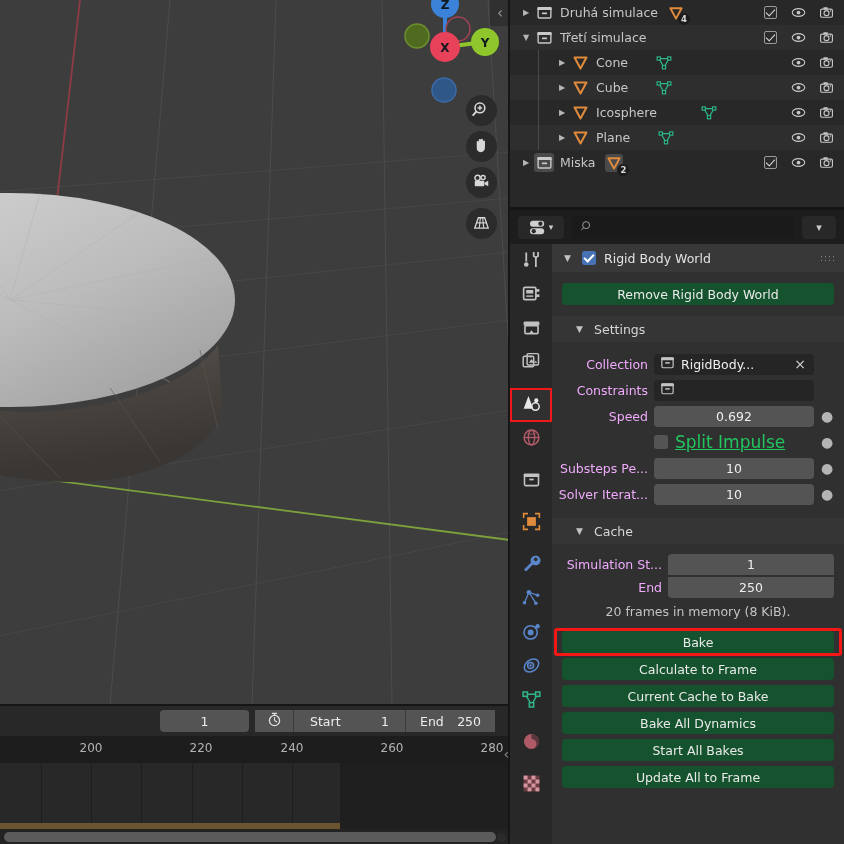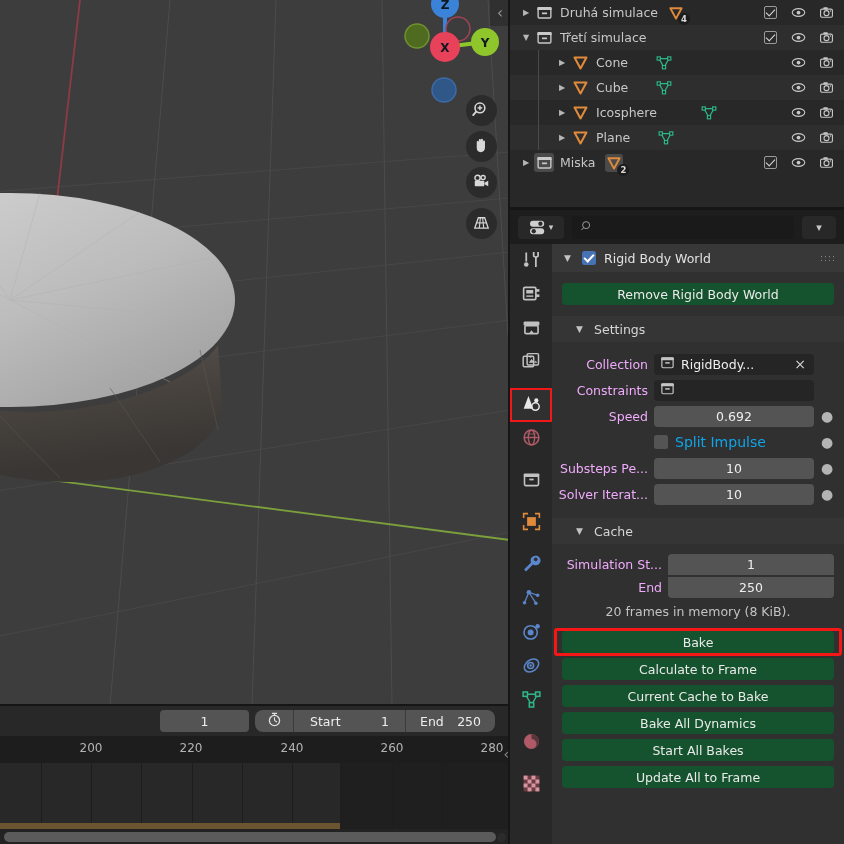--- a/index.html
+++ b/index.html
@@ -109,21 +109,21 @@
     border:3px solid #f51616;border-radius:3px;pointer-events:none;}
 
   
   #timeline{position:absolute;left:0;top:706px;width:510px;height:138px;
     background:#232323;overflow:hidden;}
   #tl-header{position:absolute;left:0;top:0;width:510px;height:30px;background:#282828;}
   #tl-frame{position:absolute;left:160px;top:4px;width:89px;height:22px;
     border-radius:4px;background:#545454;display:flex;align-items:center;
     justify-content:center;font-size:12.5px;color:#ededed;}
   #tl-group{position:absolute;left:255px;top:4px;width:240px;height:22px;
-    border-radius:8px;background:#545454;display:flex;align-items:center;overflow:hidden;}
+    border-radius:0;background:#545454;display:flex;align-items:center;overflow:hidden;}
   #tl-group .seg{height:22px;display:flex;align-items:center;justify-content:center;
     font-size:12.5px;color:#ededed;gap:0;}
   #tl-group .divider{width:1px;height:22px;background:#3b3b3b;}
   #tl-ruler{position:absolute;left:0;top:30px;width:510px;height:27px;background:#1d1d1d;}
   .rtick{position:absolute;top:5px;color:#b4b4b4;font-size:12px;transform:translateX(-50%);}
   #tl-body{position:absolute;left:0;top:57px;width:510px;height:66px;background:#282828;}
   .tlcol{position:absolute;top:0;bottom:0;width:1px;background:#1d1d1d;}
   #tl-outrange{position:absolute;left:340px;top:0;right:0;bottom:0;background:#1f1f1f;}
   #tl-cache{position:absolute;left:0;bottom:0;height:6px;width:340px;background:#6b5430;}
   #tl-scroll{position:absolute;left:0;bottom:0;width:510px;height:14px;background:#232323;}
@@ -704,21 +704,21 @@
       <div class="prow">
         <div class="plabel">Speed</div>
         <div class="pfield">0.692</div>
         <div class="pdot">●</div>
       </div>
 
       <div class="prow">
         <div class="plabel"></div>
         <div style="flex:1;display:flex;align-items:center;gap:7px;">
           <span class="pcheckbox"></span>
-          <span style="color:#0ea5e9;font-size:14px;">Split Impulse</span>
+          <span style="color:#22c55e;font-size:17px;text-decoration:underline;">Split Impulse</span>
         </div>
         <div class="pdot">●</div>
       </div>
 
       <div class="prow">
         <div class="plabel">Substeps Pe...</div>
         <div class="pfield">10</div>
         <div class="pdot">●</div>
       </div>
 
@@ -798,21 +798,21 @@
         <div class="divider"></div>
         <div class="seg" style="width:89px;justify-content:space-between;padding:0 14px;">
           <span>End</span>
           <span>250</span>
         </div>
       </div>
     </div>
 
     <div id="tl-ruler">
         <span class="rtick" style="left: 91px;">200</span>
-        <span class="rtick" style="left: 191px;">220</span>
+        <span class="rtick" style="left: 201px;">220</span>
         <span class="rtick" style="left: 292px;">240</span>
         <span class="rtick" style="left: 392px;">260</span>
         <span class="rtick" style="left: 492px;">280</span>
       </div>
 
     <div id="tl-body">
       <div id="tl-outrange"></div>
       <div class="tlcol" style="left:41px;"></div>
       <div class="tlcol" style="left:91px;"></div>
       <div class="tlcol" style="left:141px;"></div>

